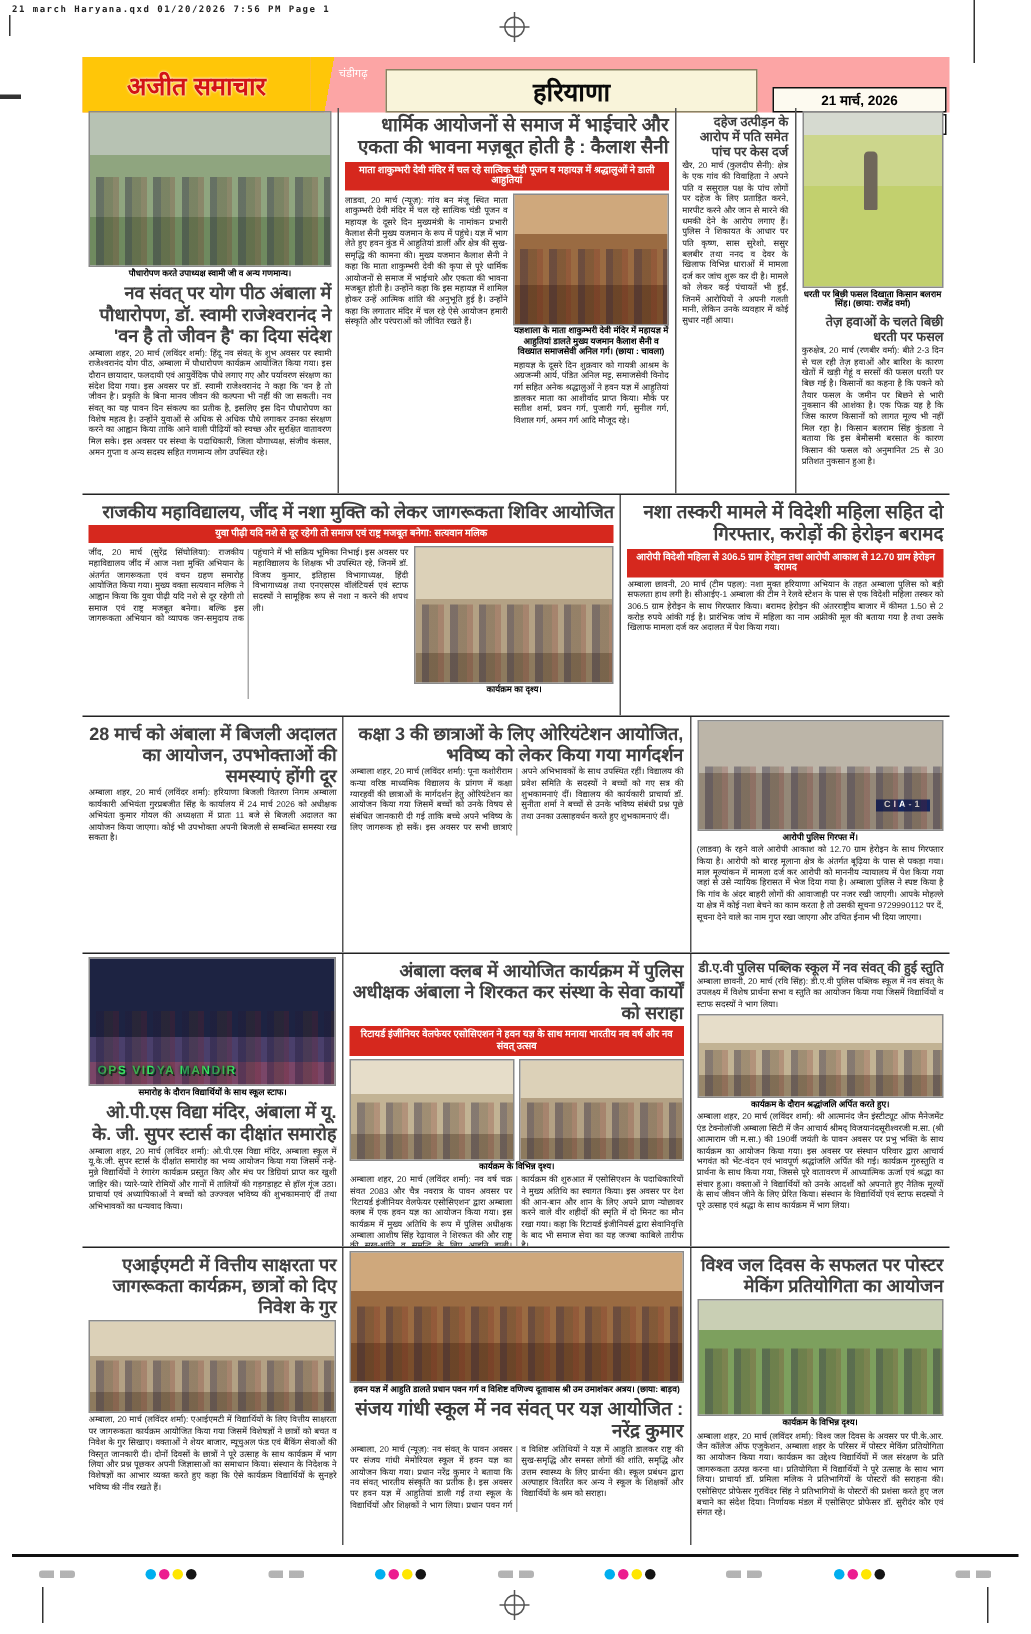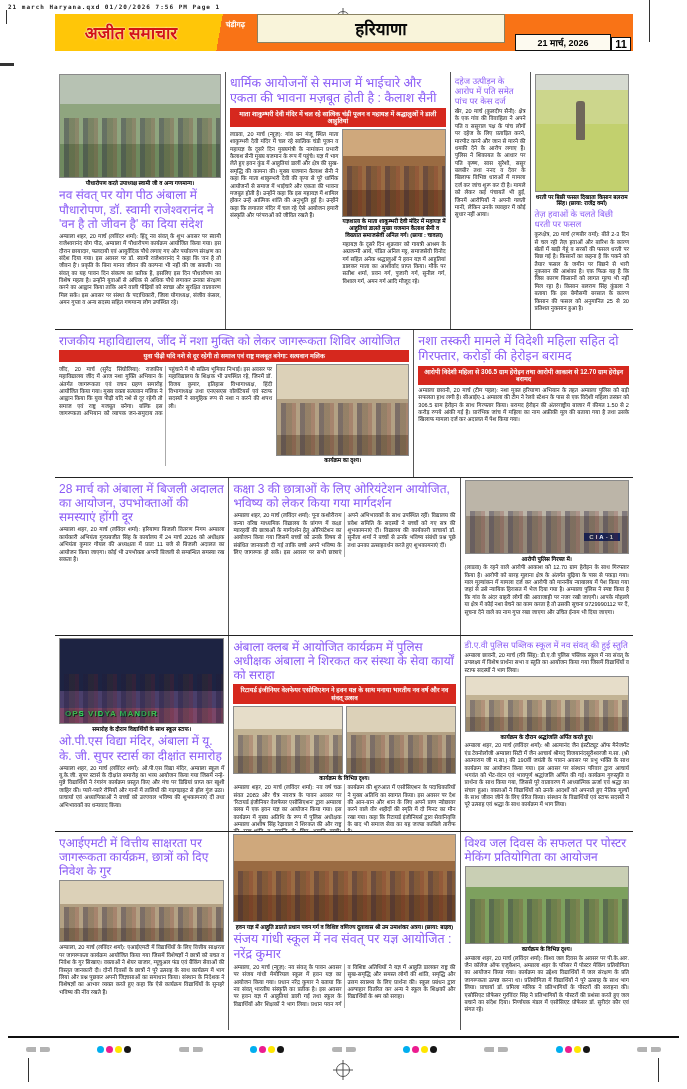--- a/index.html
+++ b/index.html
@@ -8,39 +8,39 @@
   .page{position:relative;width:687px;height:1089px;background:#fff;overflow:hidden}
   .printline{position:absolute;top:3px;left:8px;font-family:"DejaVu Sans Mono",monospace;font-size:6px;font-weight:bold;color:#222;letter-spacing:1px}
   .crosshair{position:absolute;width:14px;height:14px;border:1px solid #555;border-radius:50%}
   .crosshair:before{content:"";position:absolute;left:50%;top:-4px;bottom:-4px;width:1px;background:#555;transform:translateX(-50%)}
   .crosshair:after{content:"";position:absolute;top:50%;left:-4px;right:-4px;height:1px;background:#555;transform:translateY(-50%)}
   .ch-top{top:11px;left:336px}
   .ch-bot{top:1063px;left:336px}
   .mark{position:absolute;background:#333}
 
   
-  .masthead{position:absolute;top:14px;left:55px;width:578px;height:37px;background:#f97316;display:flex;align-items:stretch}
+  .masthead{position:absolute;top:38px;left:55px;width:578px;height:37px;background:#fca5a5;display:flex;align-items:stretch}
   .mh-left{width:152px;background:#ffc608;display:flex;align-items:center;justify-content:center}
   .mh-name{font-size:17px;font-weight:bold;color:#d31414;text-shadow:0 0 1px #fff,0 0 2px #fff;white-space:nowrap}
   .mh-slant{width:40px;background:linear-gradient(100deg,#ffc608 34%,rgba(0,0,0,0) 34%);display:flex;align-items:flex-start;justify-content:flex-end;padding:5px 2px 0 0}
-  .mh-edition{color:#fff;font-size:7.5px;font-weight:bold}
-  .mh-mid{flex:1;display:flex;align-items:flex-start;justify-content:center;padding:0 10px}
+  .mh-edition{color:#fff;font-size:7.5px;font-weight:normal}
+  .mh-mid{flex:1;display:flex;align-items:flex-end;justify-content:center;padding:0 10px}
   .mh-center-box{background:#f9f4da;border:1px solid #8a8263;height:29px;width:100%;display:flex;align-items:center;justify-content:center}
   .mh-section{font-size:17px;font-weight:bold;color:#0a0a0a}
-  .mh-right{width:118px;display:flex;flex-direction:row;align-items:flex-end;padding:20px 2px 0 0}
+  .mh-right{width:118px;display:flex;flex-direction:column;align-items:flex-end;padding:20px 2px 0 0}
   .mh-date{background:#fdfaf0;border:1px solid #111;font-weight:bold;font-size:9px;padding:1px 4px;width:100%;text-align:center;color:#000}
   .mh-page{background:#fff;border:1px solid #111;font-weight:bold;font-size:11px;width:24px;text-align:center;margin-top:1px;color:#000}
 
   
   .main{position:absolute;top:72px;left:55px;width:578px}
   .row{display:flex;border-bottom:1px solid #222;overflow:hidden}
   .r1{height:258px}.r2{height:148px}.r3{height:158px}.r4{height:196px}.r5{height:198px;border-bottom:none}
   .art{padding:2px 4px;overflow:hidden}
   .art+.art{border-left:1px solid #555}
-  .hl{font-weight:normal;color:#8b5cf6;text-align:left;line-height:1.18;margin:2px 0}
+  .hl{font-weight:bold;color:#404040;text-align:right;line-height:1.18;margin:2px 0}
   .hl-lg{font-size:12.5px}
   .hl-md{font-size:12px}
   .hl-sm{font-size:8.5px}
   .redbar{background:#d6281e;color:#fff;font-weight:bold;font-size:6.4px;text-align:center;padding:2px 3px;margin:2px 0;line-height:1.2}
   .body{font-size:5.6px;line-height:1.32;text-align:justify;color:#131313;margin-top:2px}
   .cols2{columns:2;column-gap:6px;column-rule:1px solid #aaa}
   .cap{font-size:5.7px;font-weight:bold;text-align:center;margin:1.5px 0;color:#000;line-height:1.2}
   .split{display:flex;gap:4px}
   .photorow{display:flex;gap:3px}
 

